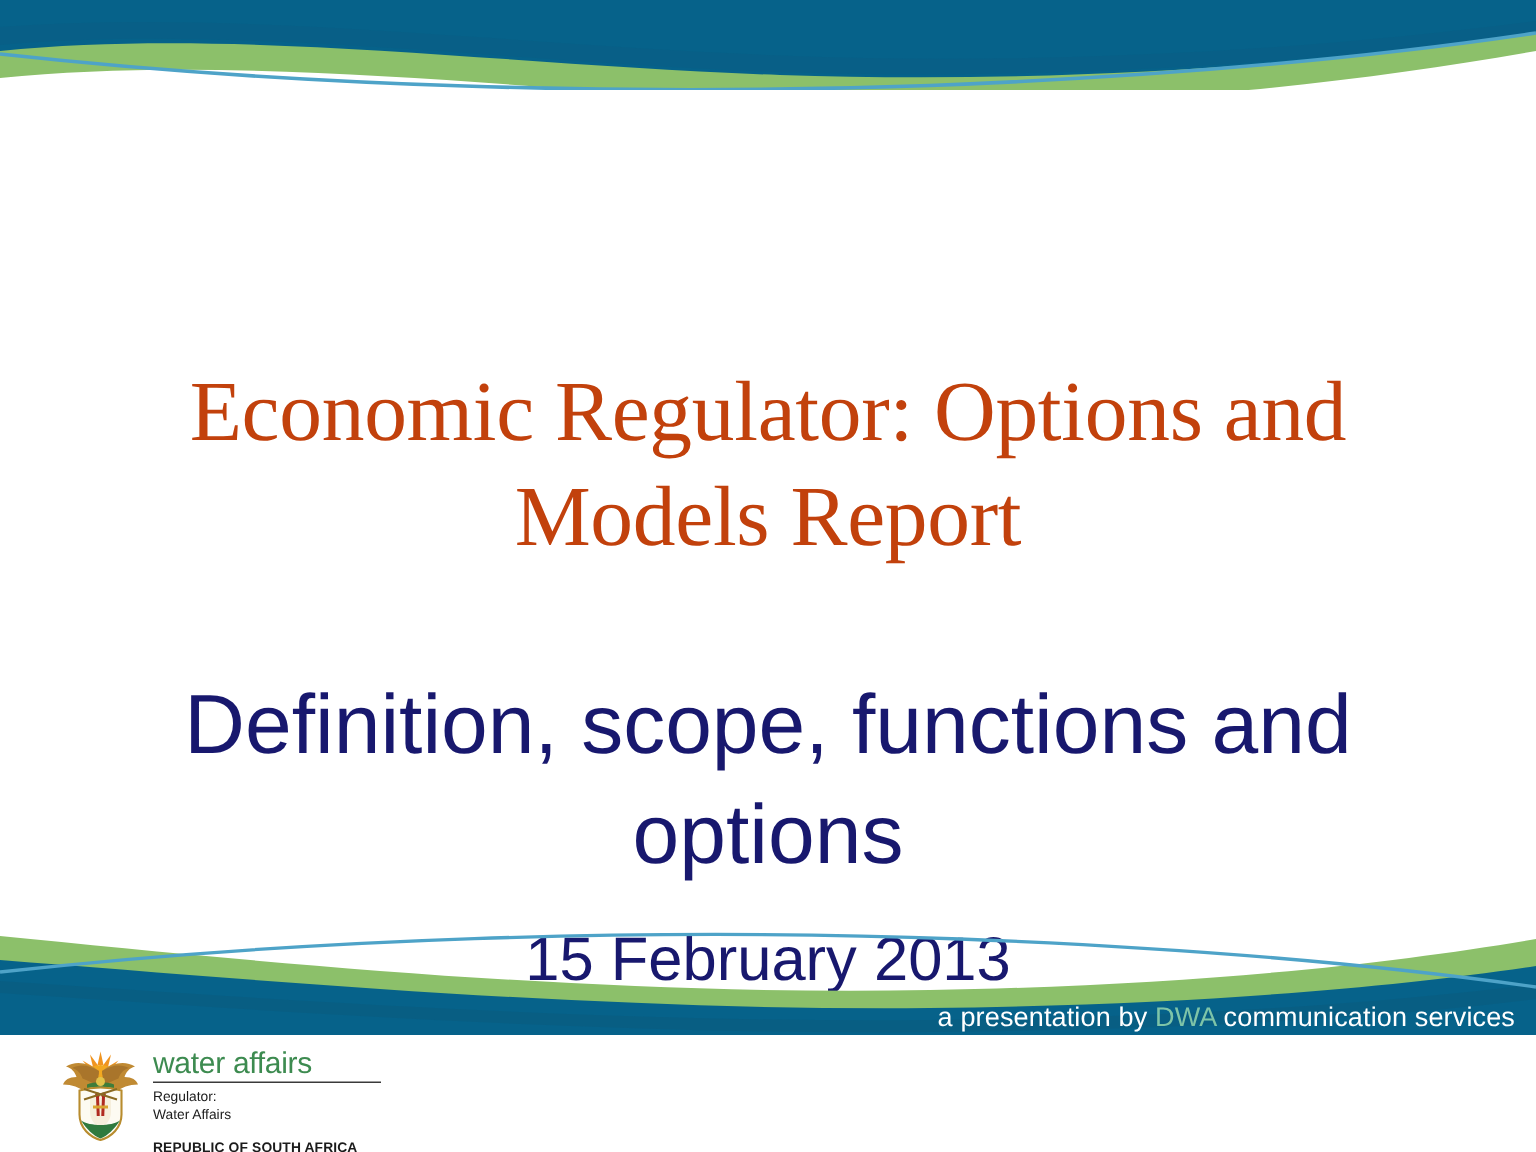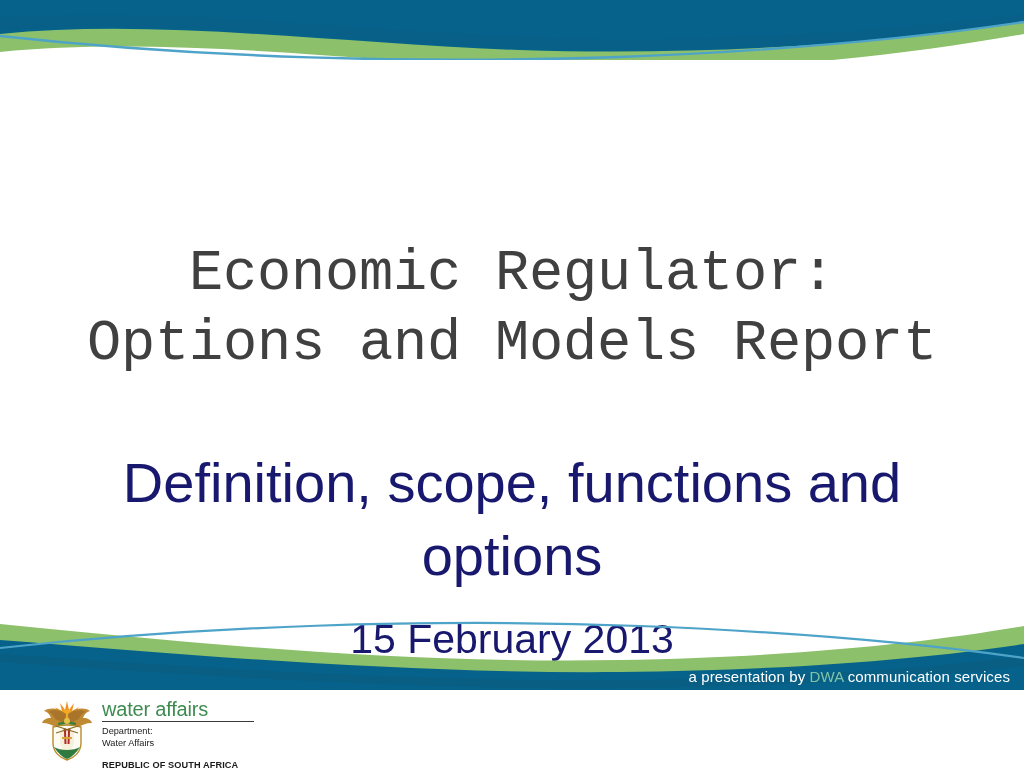--- a/index.html
+++ b/index.html
@@ -42,25 +42,25 @@
   
   .title-block {
     position: absolute;
     left: 80px;
     top: 240px;
     width: 864px;
     text-align: center;
   }
   .slide-title {
     margin: 0;
-    font-family: Liberation Mono, monospace;
+    font-family: Liberation Serif, serif;
     font-size: 57px;
     line-height: 1.22;
     font-weight: normal;
-    color: #404040;
+    color: #c2410c;
     letter-spacing: -0.2px;
   }
 
   .subtitle-block {
     position: absolute;
     left: 112px;
     top: 447px;
     width: 800px;
     text-align: center;
   }
@@ -77,21 +77,21 @@
     line-height: 1.30;
     font-weight: normal;
     color: #18186e;
   }
 
   
   .footer-tagline {
     position: absolute;
     right: 14px;
     top: 668px;
-    font-size: 15px;
+    font-size: 18px;
     color: #ffffff;
     letter-spacing: 0.1px;
     white-space: nowrap;
   }
   .footer-tagline .dwa {
     color: #7ec4a8;
   }
 
   
   .logo {
@@ -222,20 +222,20 @@
       <path d="M20 29 L42 36" stroke="#8a6a22" stroke-width="1.3" fill="none"></path>
       <path d="M42 29 L20 36" stroke="#8a6a22" stroke-width="1.3" fill="none"></path>
 
       <path d="M18 50 C22 56 26 60 31 62 C36 60 40 56 44 50
                C38 54 24 54 18 50 Z" fill="#2f7a3e"></path>
     </svg>
 
     <div class="logo-text">
       <div class="logo-wordmark">water affairs</div>
       <div class="logo-lines">
-        <div>Department:</div>
+        <div>Regulator:</div>
         <div>Water Affairs</div>
         <div class="bold">REPUBLIC OF SOUTH AFRICA</div>
       </div>
     </div>
   </div>
 
 </div>
 
 </body></html>

